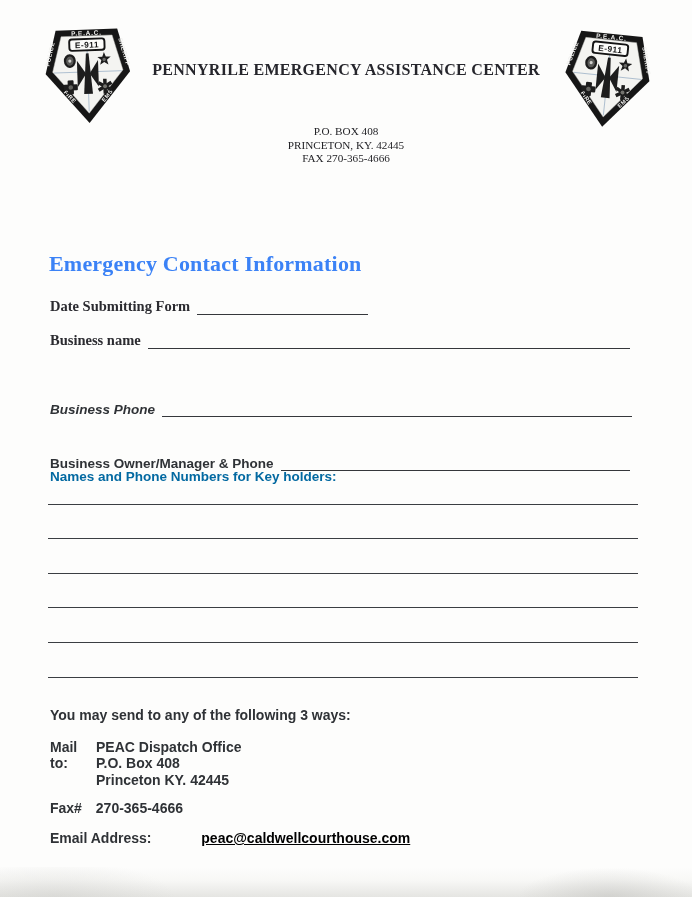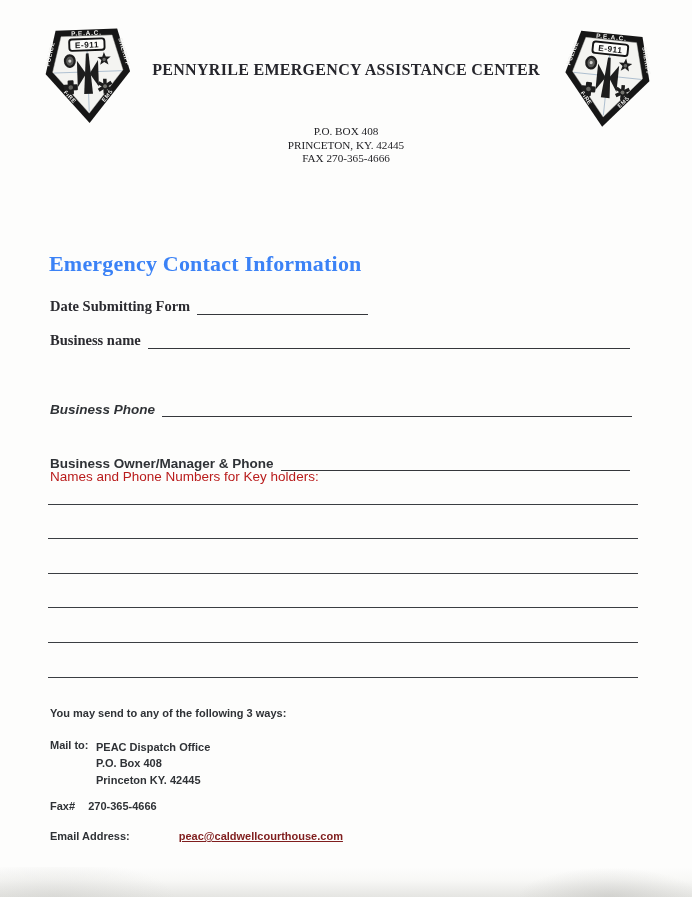--- a/index.html
+++ b/index.html
@@ -44,38 +44,38 @@
     position:absolute;left:50px;height:18px;
     display:flex;align-items:flex-end;
   }
   .flabel{white-space:nowrap;padding-right:7px;}
   .flabel.serif{font-weight:bold;font-size:14.5px;color:#2b2b30;}
   .flabel.sans{font-weight:bold;font-size:13.5px;color:#2f3236;}
   .fline{flex:1;border-bottom:1.6px solid #35373b;height:100%;}
 
   .kh-label{
     position:absolute;left:50px;top:469px;
-    font-weight:normal;font-size:13.5px;color:#b91c1c;
+    font-weight:bold;font-size:13.5px;color:#0369a1;
   }
   .rule{
     position:absolute;left:48px;right:54px;
     border-top:1.8px solid #3b3e42;height:0;
   }
 
   
-  .f-text{font-weight:bold;font-size:11px;color:#2f3236;}
+  .f-text{font-weight:bold;font-size:14px;color:#2f3236;}
   .f-intro{position:absolute;left:50px;top:707px;}
   .f-mail{position:absolute;left:50px;top:739px;display:flex;}
   .f-mail-label{width:46px;flex:none;}
   .f-mail-lines div{line-height:16.4px;}
   .f-fax{position:absolute;left:50px;top:800px;}
   .f-fax .fax-num{margin-left:10px;}
   .f-email{position:absolute;left:50px;top:830px;}
   .email-link{
-    color:#7f1d1d;font-weight:bold;text-decoration:underline;
+    color:#000000;font-weight:bold;text-decoration:underline;
     margin-left:5px;
     padding-left:41px;
   }
 
   
   .scan-band{
     position:absolute;left:0;right:0;bottom:0;height:30px;
     background:
       radial-gradient(130px 42px at 88% 100%, rgba(178,178,174,.38), transparent 70%),
       radial-gradient(170px 52px at 8% 100%, rgba(190,190,186,.30), transparent 70%),

